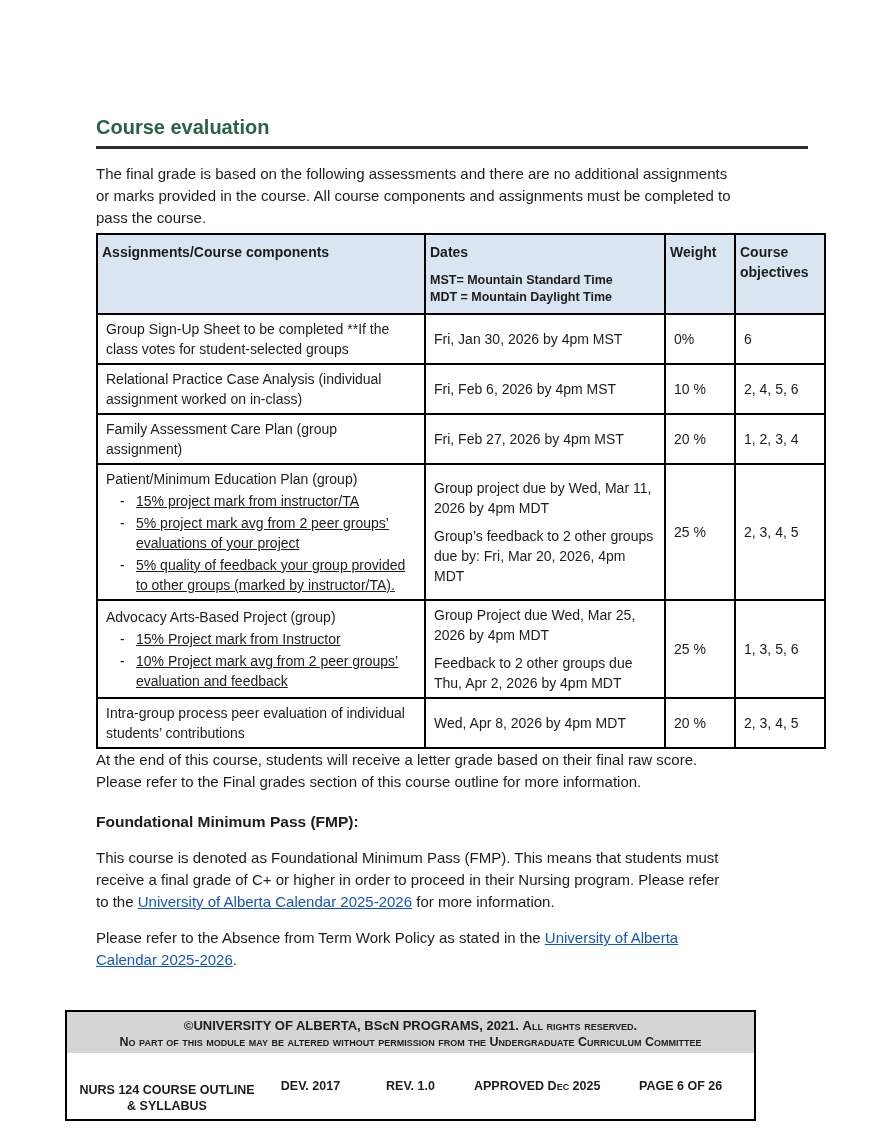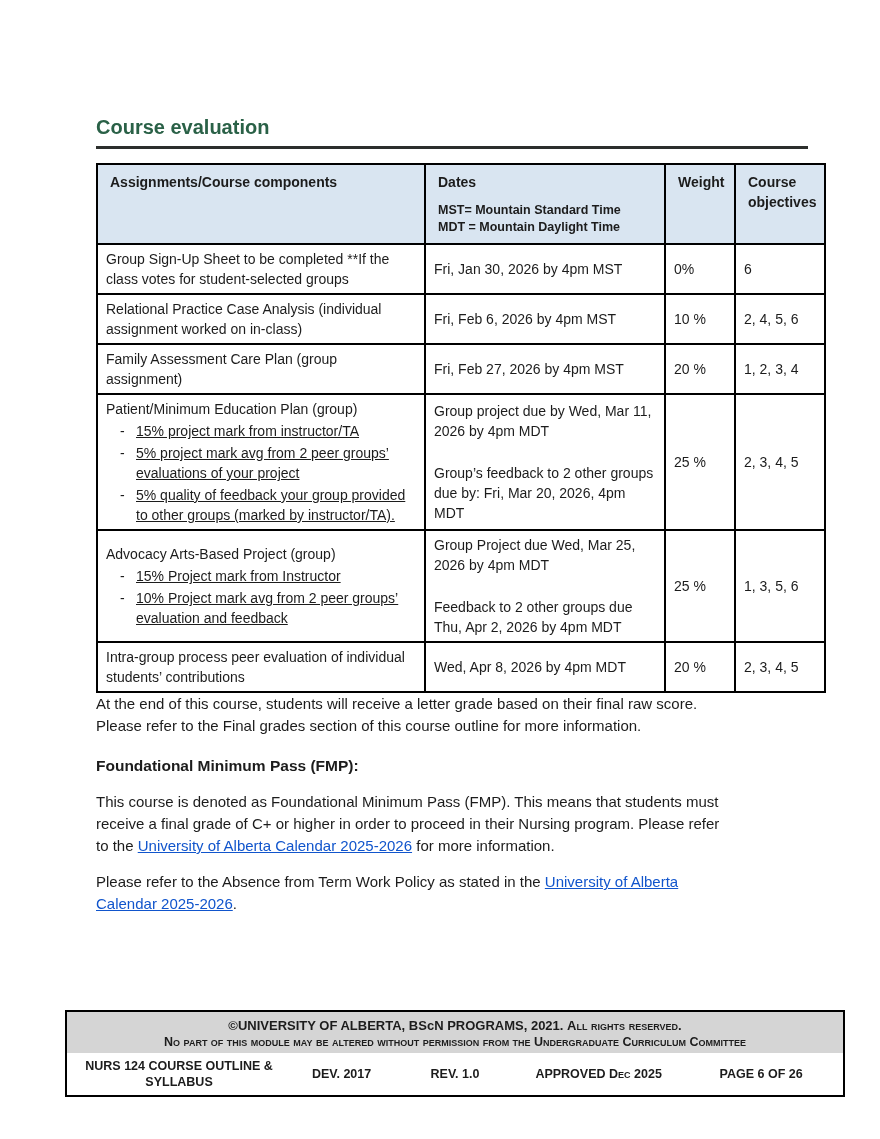--- a/index.html
+++ b/index.html
@@ -42,40 +42,40 @@
   }
   table.eval th, table.eval td {
     border: 2px solid #000000;
     padding: 4px 8px;
     vertical-align: middle;
     text-align: left;
   }
   table.eval thead th {
     background: #d9e5f1;
     font-weight: bold;
-    padding: 7px 12px;
+    padding: 7px 4px;
     vertical-align: top;
   }
   th.weight-h { text-align: center; }
   .dates-sub { font-size: 12.5px; line-height: 17px; font-weight: bold; }
   .dates-title { font-size: 14px; line-height: 20px; margin-bottom: 10px; }
   td.c3 { text-align: center; }
   ul.dash { list-style: none; margin-top: 2px; }
   ul.dash li {
     position: relative;
     padding-left: 30px;
     margin-top: 2px;
     text-decoration: underline;
   }
   ul.dash li::before {
     content: "-";
     position: absolute;
     left: 14px;
   }
-  td.c2 p + p { margin-top: 22px; }
+  td.c2 p + p { margin-top: 8px; }
   td.c1 .cmp-title { margin-bottom: 0; }
   
   .sub-head {
     font-size: 15.5px;
     font-weight: bold;
     margin-top: 20px;
     margin-bottom: 16px;
   }
   .para {
     font-size: 15px;
@@ -84,55 +84,56 @@
   }
   a.doc-link {
     color: #1155cc;
     text-decoration: underline;
     cursor: pointer;
   }
   
   .footer {
     position: absolute;
     left: 65px; top: 1010px;
-    width: 780px;
+    width: 691px;
     border: 2px solid #000000;
     background: #ffffff;
   }
   .footer-top {
     background: #d5d5d5;
     text-align: center;
     padding: 5px 10px 3px 10px;
   }
   .f-line1 { font-size: 13px; font-weight: bold; line-height: 17px; }
   .sc { font-variant: small-caps; }
   .f-line2 { font-size: 12.5px; font-weight: bold; line-height: 16px; }
   .footer-bottom {
     display: flex;
     align-items: center;
     padding: 5px 10px;
     font-weight: bold;
     font-size: 12.5px;
     line-height: 16px;
   }
   .fb-cell { text-align: center; }
-  .f-title { width: 27%; }
+  .f-title { width: 27%; margin-top: 24px; }
   .f-dev { width: 16%; }
   .f-rev { width: 14%; }
   .f-approved { width: 24%; }
   .f-page { width: 19%; }
 </style>
 </head>
 <body>
 
 <div class="content">
 
   <div class="section-heading">Course evaluation</div>
   <hr class="heading-rule">
 
+  <p class="body-text">The final grade is based on the following assessments and there are no additional assignments or marks provided in the course. All course components and assignments must be completed to pass the course.</p>
 
   <table class="eval">
     <colgroup>
       <col style="width:328px">
         <col style="width:240px">
         <col style="width:70px">
         <col style="width:90px">
     </colgroup>
     <thead>
       <tr>

